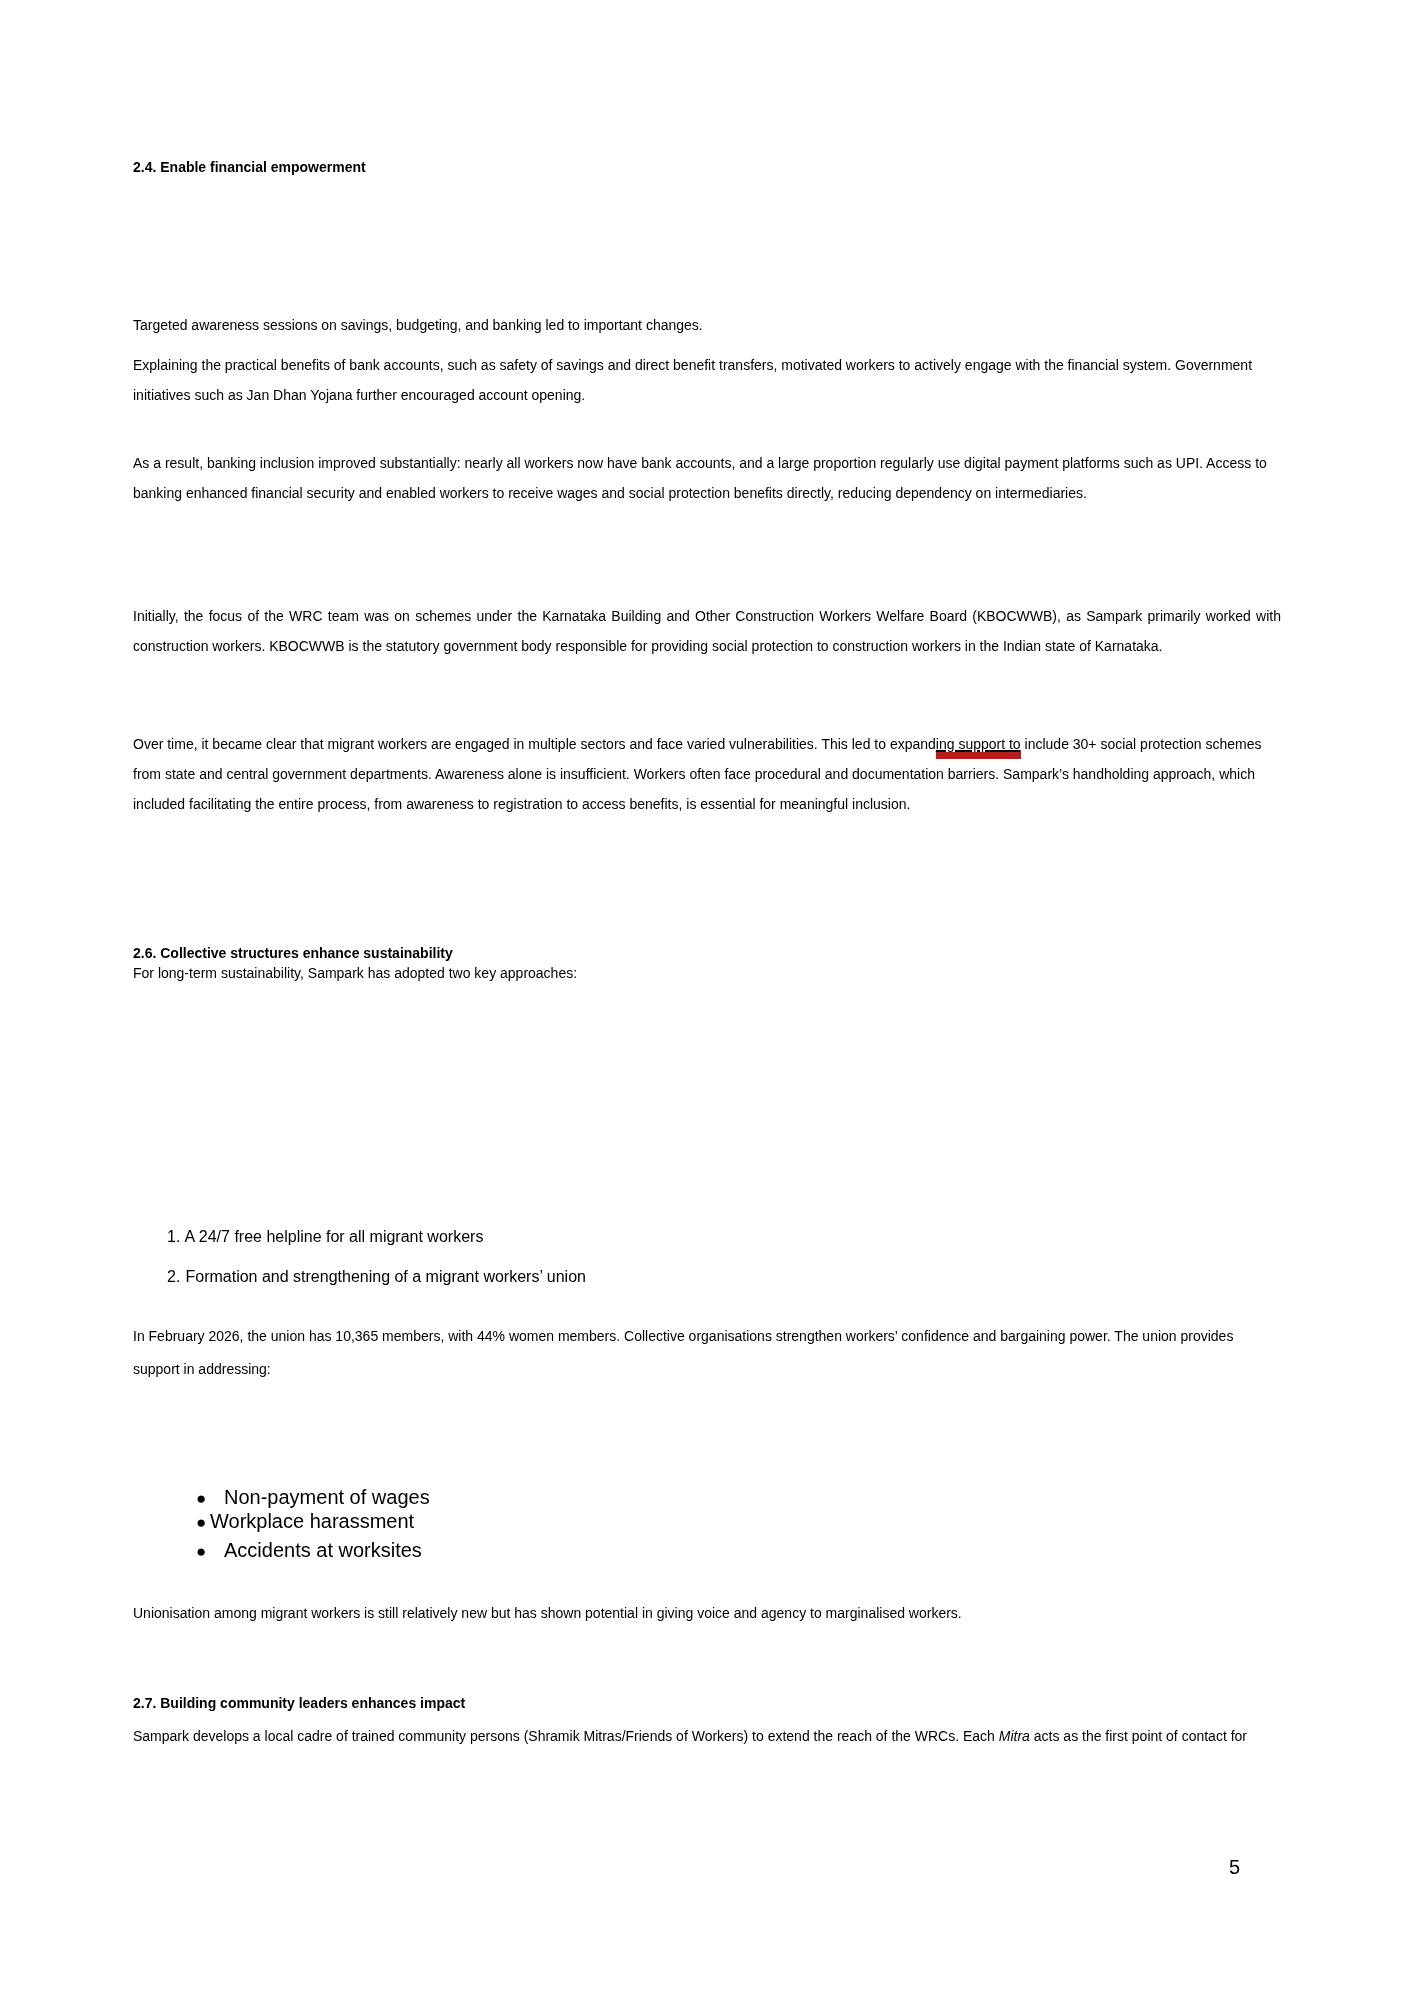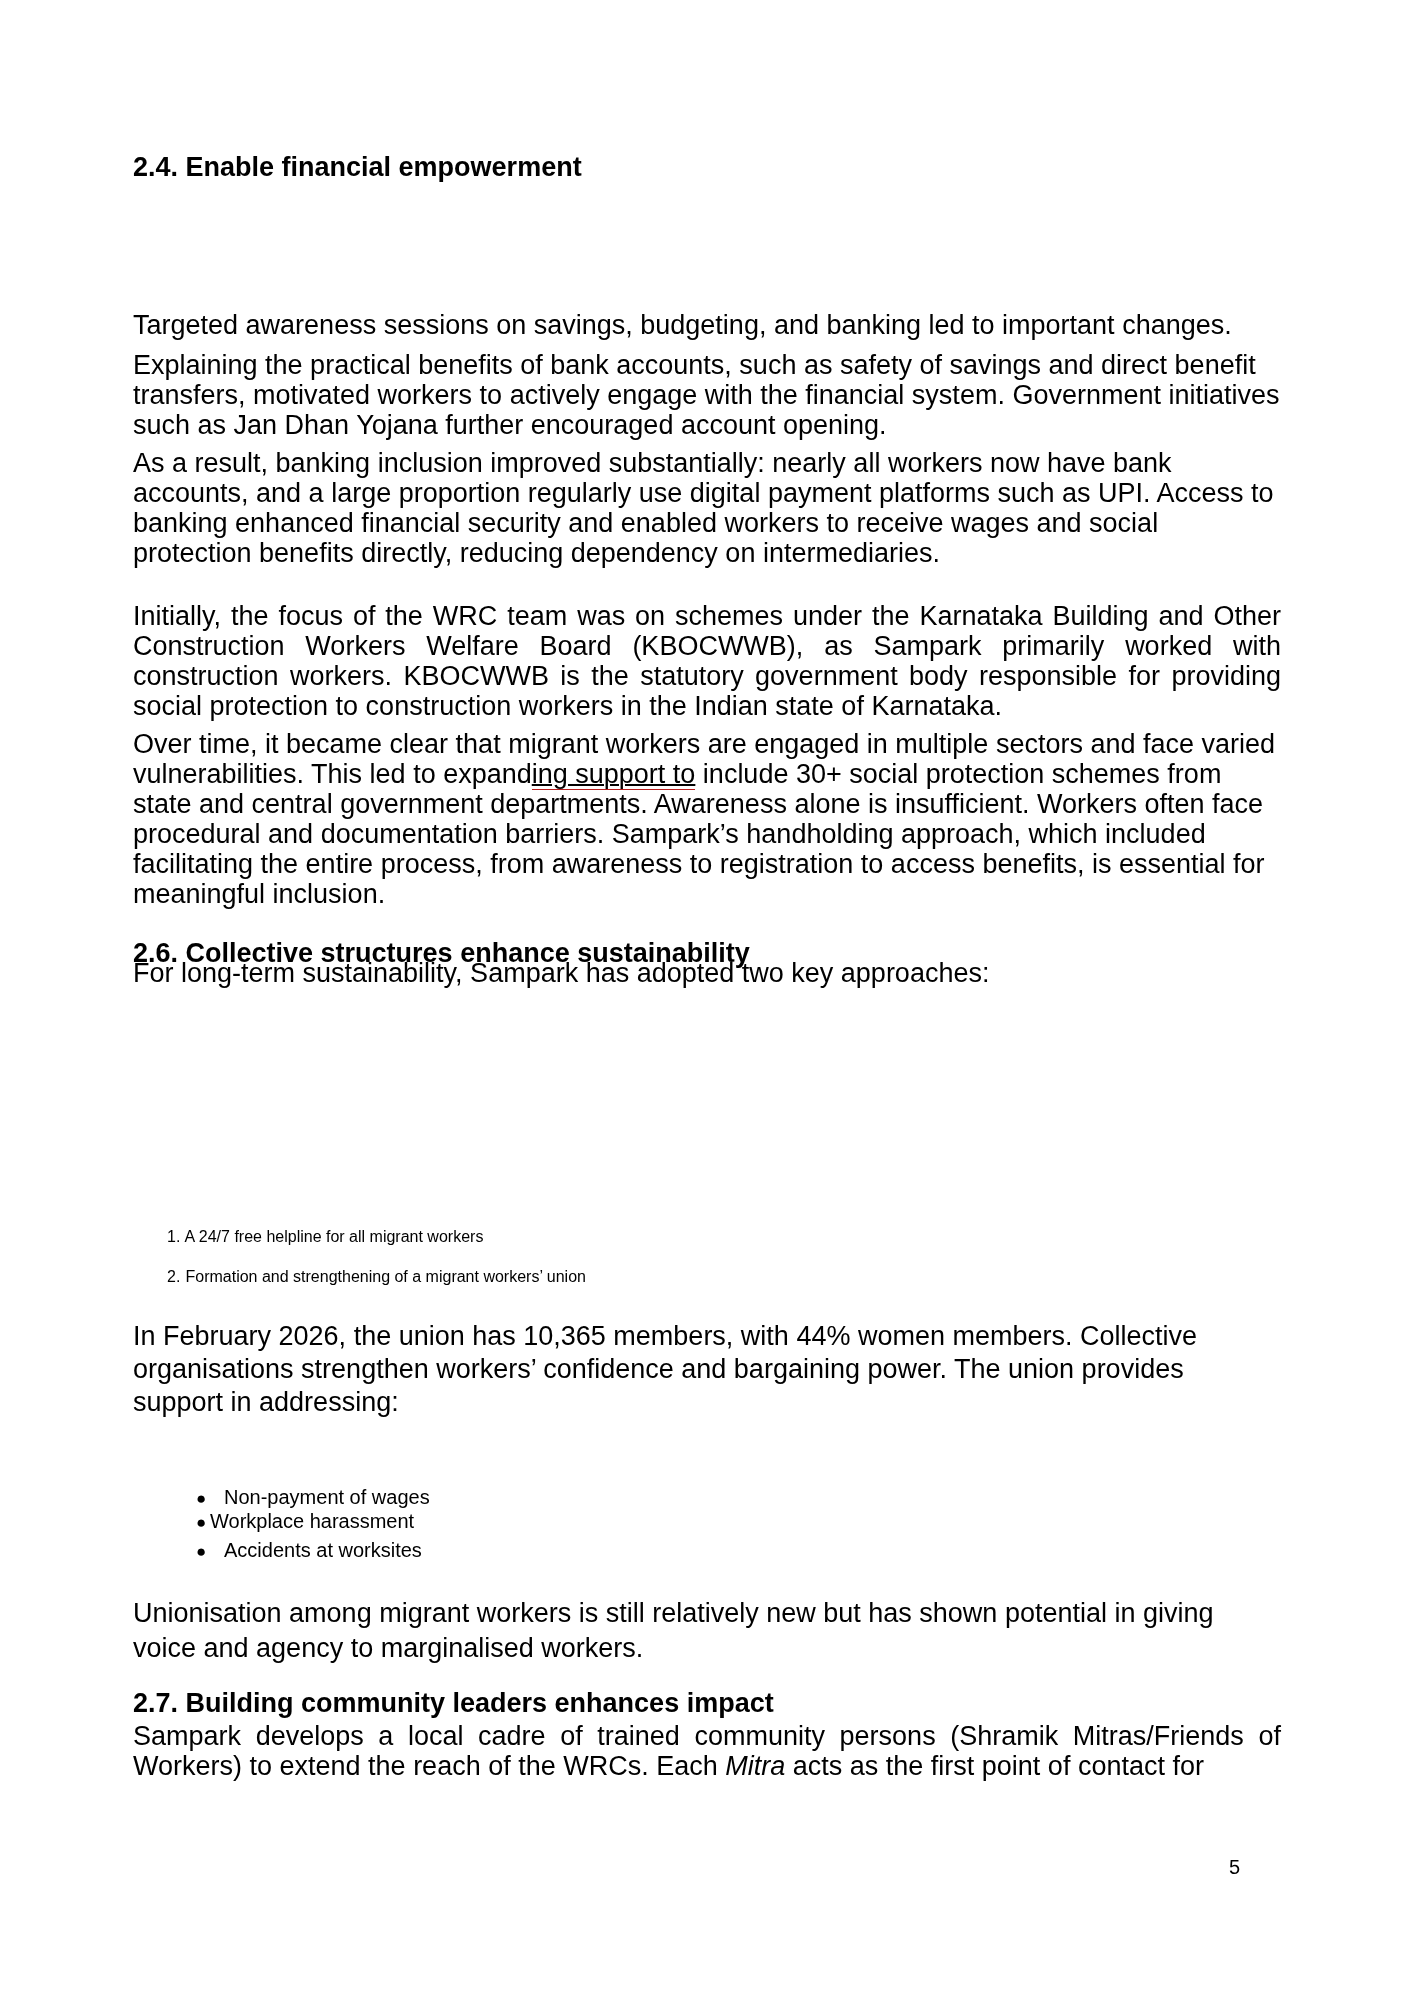--- a/index.html
+++ b/index.html
@@ -9,39 +9,39 @@
     height: 2000px;
     background: #ffffff;
     font-family: "Liberation Sans", "DejaVu Sans", sans-serif;
     color: #000000;
     overflow: hidden;
   }
   .blk {
     position: absolute;
     left: 133px;
     width: 1148px;
-    font-size: 27px;
+    font-size: 14px;
     line-height: 30px;
     margin: 0;
   }
   .heading {
     font-weight: bold;
   }
   .just { text-align: justify; }
   .lh33 { line-height: 33px; }
   .lh35 { line-height: 35px; }
   .link {
     color: #000000;
     cursor: pointer;
     text-decoration: none;
   }
   .u-mark {
     text-decoration: underline;
     text-decoration-thickness: 1.5px;
-    border-bottom: 1px solid #b91c1c;
+    border-bottom: 7px solid #b91c1c;
     padding-bottom: 0px;
   }
   .it { font-style: italic; }
   .num-row {
     position: absolute;
     left: 167px;
     width: 1100px;
     font-size: 16px;
     line-height: 30px;
   }

